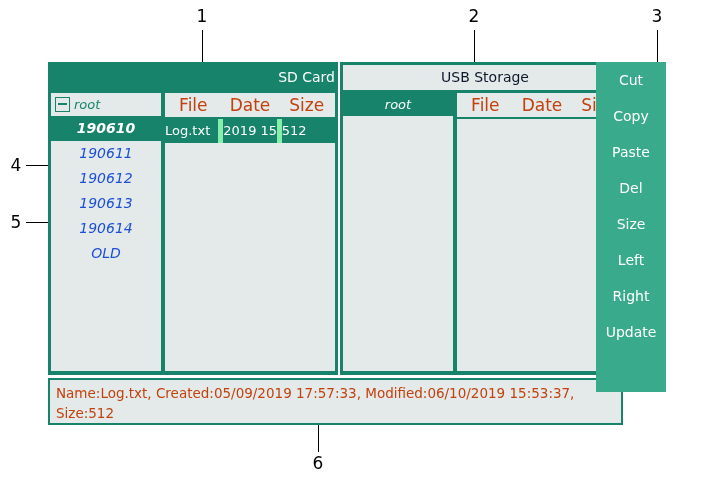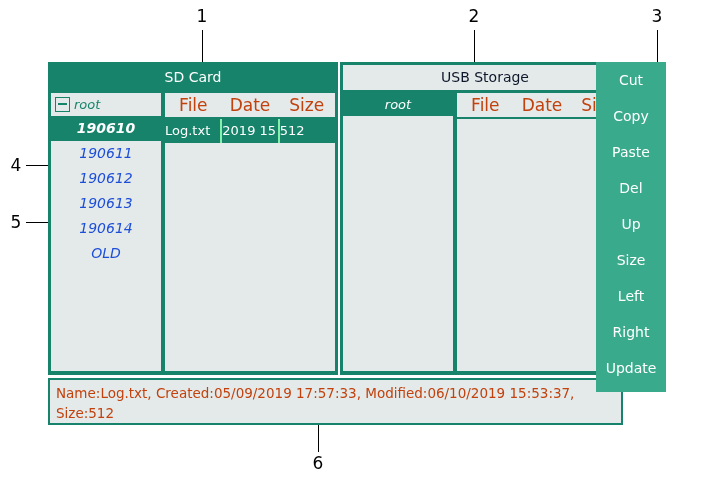--- a/index.html
+++ b/index.html
@@ -67,20 +67,21 @@
     right: 3px;
     height: 25px;
     line-height: 25px;
     text-align: center;
     font-size: 14px;
     box-sizing: border-box;
   }
   .panel-title.active {
     background: #17836b;
     color: #ffffff;
+    text-align: right;
   }
   .panel-title.inactive {
     background: #e4eaea;
     color: #0f172a;
   }
 
   
   .tree {
     position: absolute;
     left: 3px;
@@ -191,21 +192,21 @@
     text-align: left;
     line-height: 24px;
     font-size: 13px;
     color: #17836b;
     overflow: hidden;
     white-space: nowrap;
     box-sizing: border-box;
   }
   .file-row.selected div {
     color: #ffffff;
-    border-left: 2px solid #86efac;
+    border-left: 5px solid #86efac;
   }
   .file-row.selected div:first-child { border-left: none; }
 
   
   #buttons {
     position: absolute;
     left: 548px;
     top: 0px;
     width: 70px;
     height: 330px;
@@ -313,20 +314,19 @@
     </div>
   </div>
 
   <div id="statusbar">Name:Log.txt, Created:05/09/2019 17:57:33, Modified:06/10/2019 15:53:37, Size:512</div>
 
   <div id="buttons">
     <div class="btn">Cut</div>
     <div class="btn">Copy</div>
     <div class="btn">Paste</div>
     <div class="btn">Del</div>
-    <div class="btn">Up</div>
     <div class="btn">Size</div>
     <div class="btn">Left</div>
     <div class="btn">Right</div>
     <div class="btn">Update</div>
   </div>
 
 </div>
 
 </body></html>

